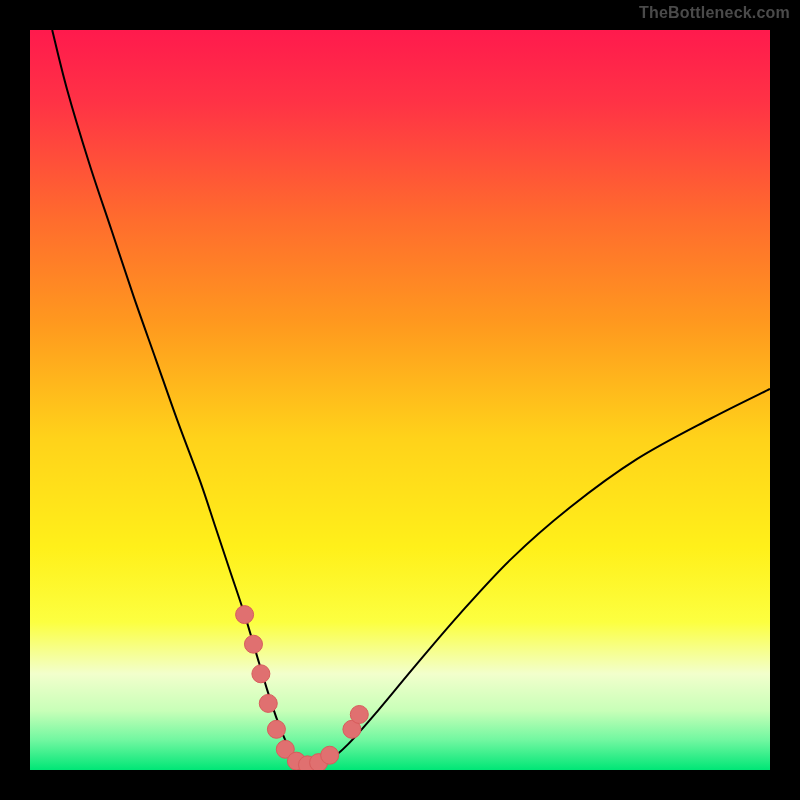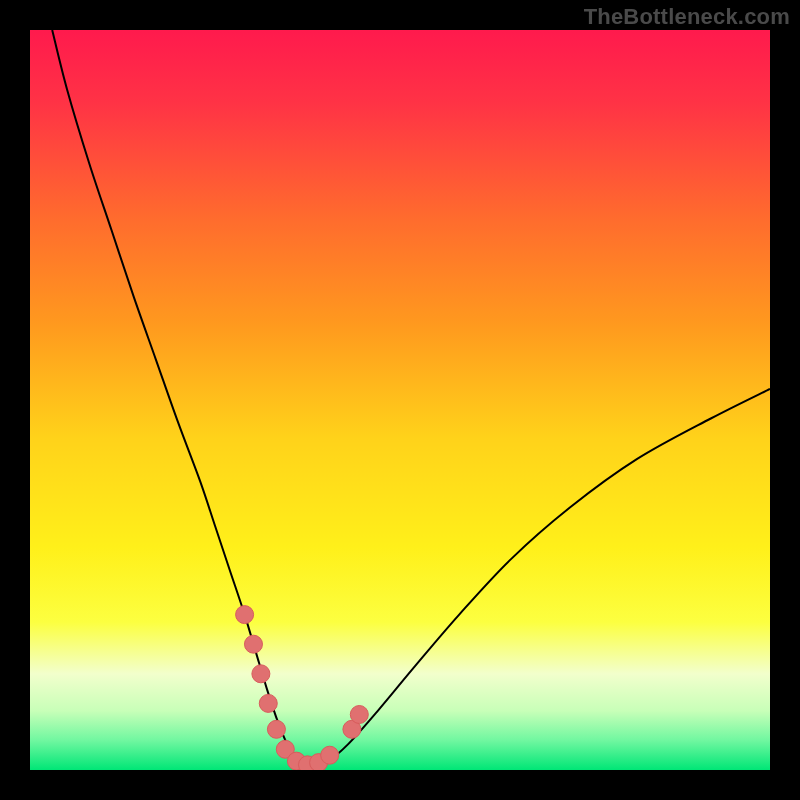--- a/index.html
+++ b/index.html
@@ -28,21 +28,21 @@
   .plot svg {
     display: block;
     width: 740px;
     height: 740px;
   }
   .watermark {
     position: absolute;
     top: 4px;
     right: 10px;
     color: #4a4a4a;
-    font-size: 22px;
+    font-size: 16px;
     font-weight: 600;
     letter-spacing: 0.2px;
     user-select: none;
   }
 </style>
 </head>
 <body>
 
 <div class="frame">
   <div class="plot">

